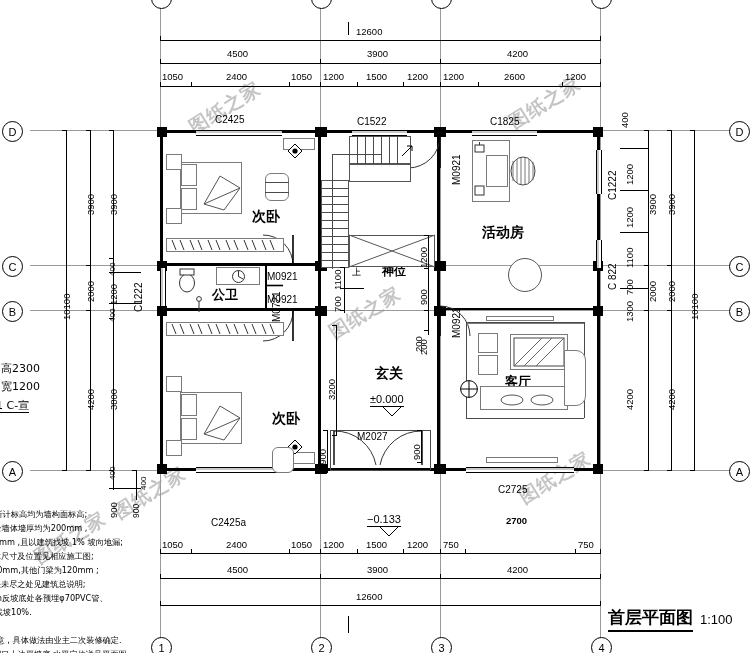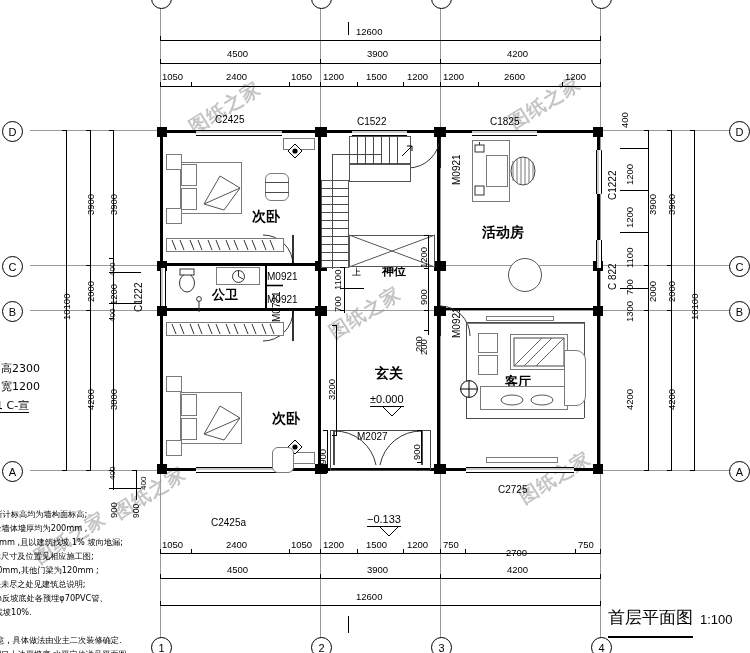--- a/index.html
+++ b/index.html
@@ -31,22 +31,22 @@
   .win{position:absolute;background:#fff;border-top:1px solid #000;border-bottom:1px solid #000;}
   .winfill{position:absolute;background:#c9c9c9;}
   .tick{position:absolute;background:#000;width:1px;height:5px;}
   .tickw{position:absolute;background:#000;height:1px;width:5px;}
   .wm{position:absolute;color:rgba(60,60,60,.30);font-size:19px;font-weight:700;
       font-family:"DejaVu Sans",sans-serif;transform:rotate(-32deg);
       transform-origin:center;white-space:nowrap;pointer-events:none;letter-spacing:1px;}
   .notes{position:absolute;font-size:8.2px;line-height:13.6px;
          font-family:"DejaVu Sans",sans-serif;white-space:nowrap;}
   .elev{position:absolute;white-space:nowrap;font-size:11px;}
-  .title{position:absolute;white-space:nowrap;font-size:17px;font-weight:400;
-         font-family:"DejaVu Sans",sans-serif;border-bottom:2px solid #000;padding-bottom:7px;}
+  .title{position:absolute;white-space:nowrap;font-size:17px;font-weight:700;
+         font-family:"DejaVu Sans",sans-serif;border-bottom:2px solid #000;padding-bottom:1px;}
   .scale{position:absolute;white-space:nowrap;font-size:13px;}
   svg{position:absolute;overflow:visible;}
 </style>
 </head>
 <body>
 
 <div id="sheet">
 
   <div class="wm" style="left:185px;top:95px;">图纸之家</div>
   <div class="wm" style="left:505px;top:90px;">图纸之家</div>
@@ -205,21 +205,21 @@
   <div class="tick" style="left:465px;top:549px;"></div>
   <div class="tick" style="left:575px;top:549px;"></div>
   <div class="tick" style="left:600px;top:549px;"></div>
   <div class="dim" style="left:162px;top:540px;">1050</div>
   <div class="dim" style="left:226px;top:540px;">2400</div>
   <div class="dim" style="left:291px;top:540px;">1050</div>
   <div class="dim" style="left:323px;top:540px;">1200</div>
   <div class="dim" style="left:366px;top:540px;">1500</div>
   <div class="dim" style="left:407px;top:540px;">1200</div>
   <div class="dim" style="left:443px;top:540px;">750</div>
-  <div class="dim" style="left:506px;top:548px;">2700</div>
+  <div class="dim" style="left:506px;top:516px;font-weight:bold;">2700</div>
   <div class="dim" style="left:578px;top:540px;">750</div>
 
   <div class="ln h" style="left:160px;top:578px;width:440px;"></div>
   <div class="tick" style="left:160px;top:574px;"></div>
   <div class="tick" style="left:320px;top:574px;"></div>
   <div class="tick" style="left:440px;top:574px;"></div>
   <div class="tick" style="left:600px;top:574px;"></div>
   <div class="dim" style="left:227px;top:565px;">4500</div>
   <div class="dim" style="left:367px;top:565px;">3900</div>
   <div class="dim" style="left:507px;top:565px;">4200</div>

